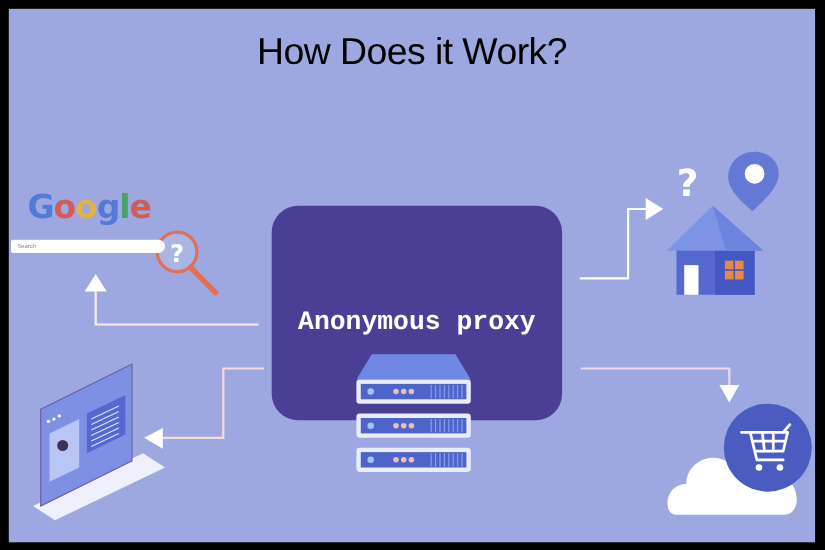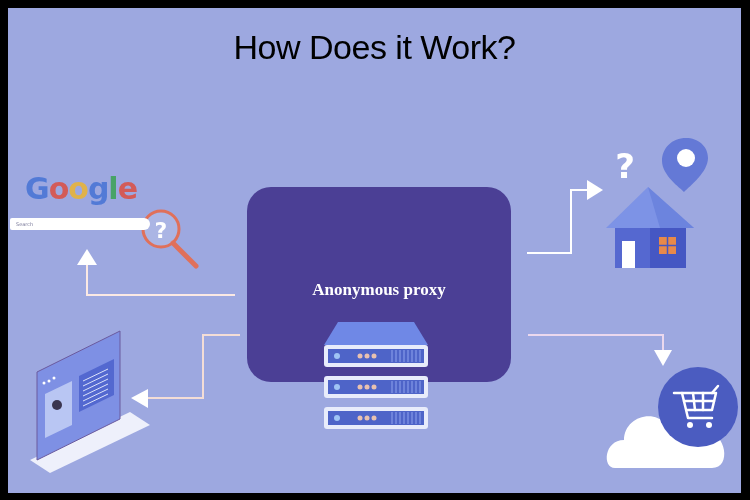--- a/index.html
+++ b/index.html
@@ -22,22 +22,22 @@
       letter-spacing: -0.5px;
     }
     .proxy-box {
       position: absolute; left: 239px; top: 179px;
       width: 264px; height: 195px;
       background: #4B3F95; border-radius: 24px;
     }
     .proxy-label {
       position: absolute; left: 0; top: 93px; width: 264px;
       text-align: center; color: #fff;
-      font-family: Liberation Serif, serif;
-      font-weight: bold; font-size: 17px;
+      font-family: Liberation Mono, monospace;
+      font-weight: bold; font-size: 24px;
     }
     .google-logo {
       position: absolute; left: 17px; top: 163px;
       font-family: "DejaVu Sans", sans-serif;
       font-size: 30px; font-weight: bold; letter-spacing: -1px;
       opacity: 0.9;
     }
     .search-bar {
       position: absolute; left: 2px; top: 210px; width: 140px; height: 12px;
       background: #fff; border-radius: 2px 6px 6px 2px;

